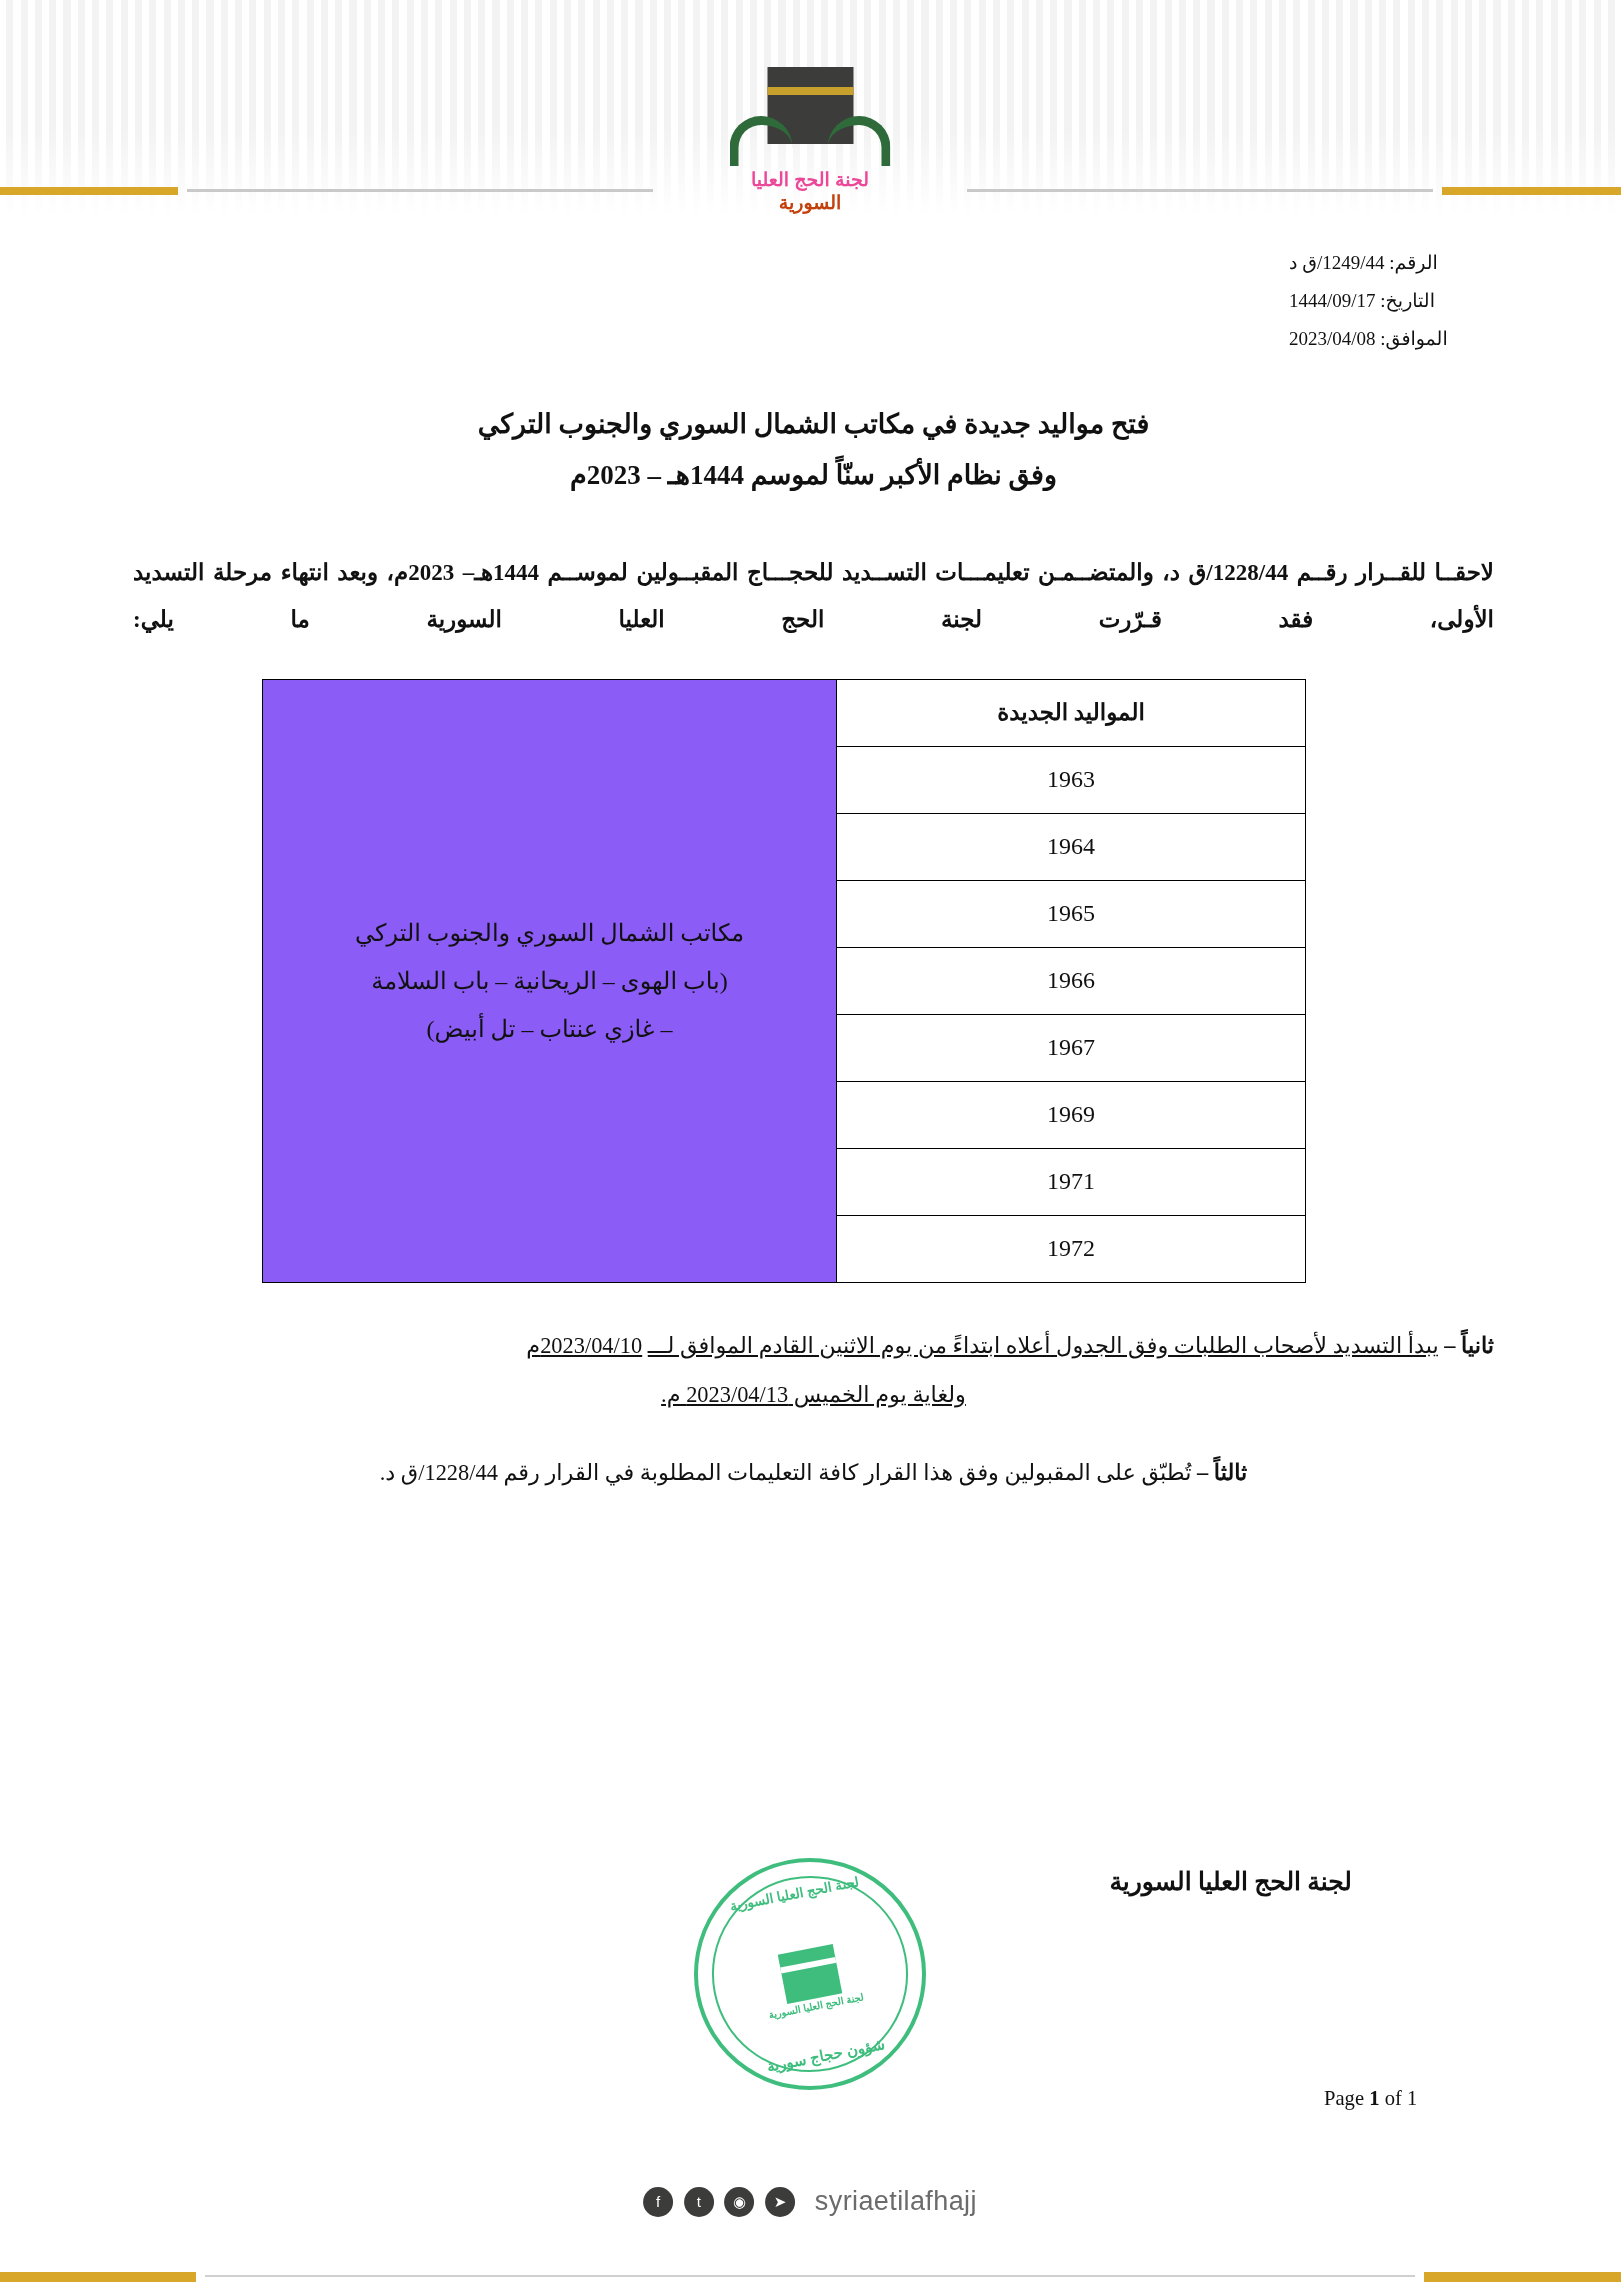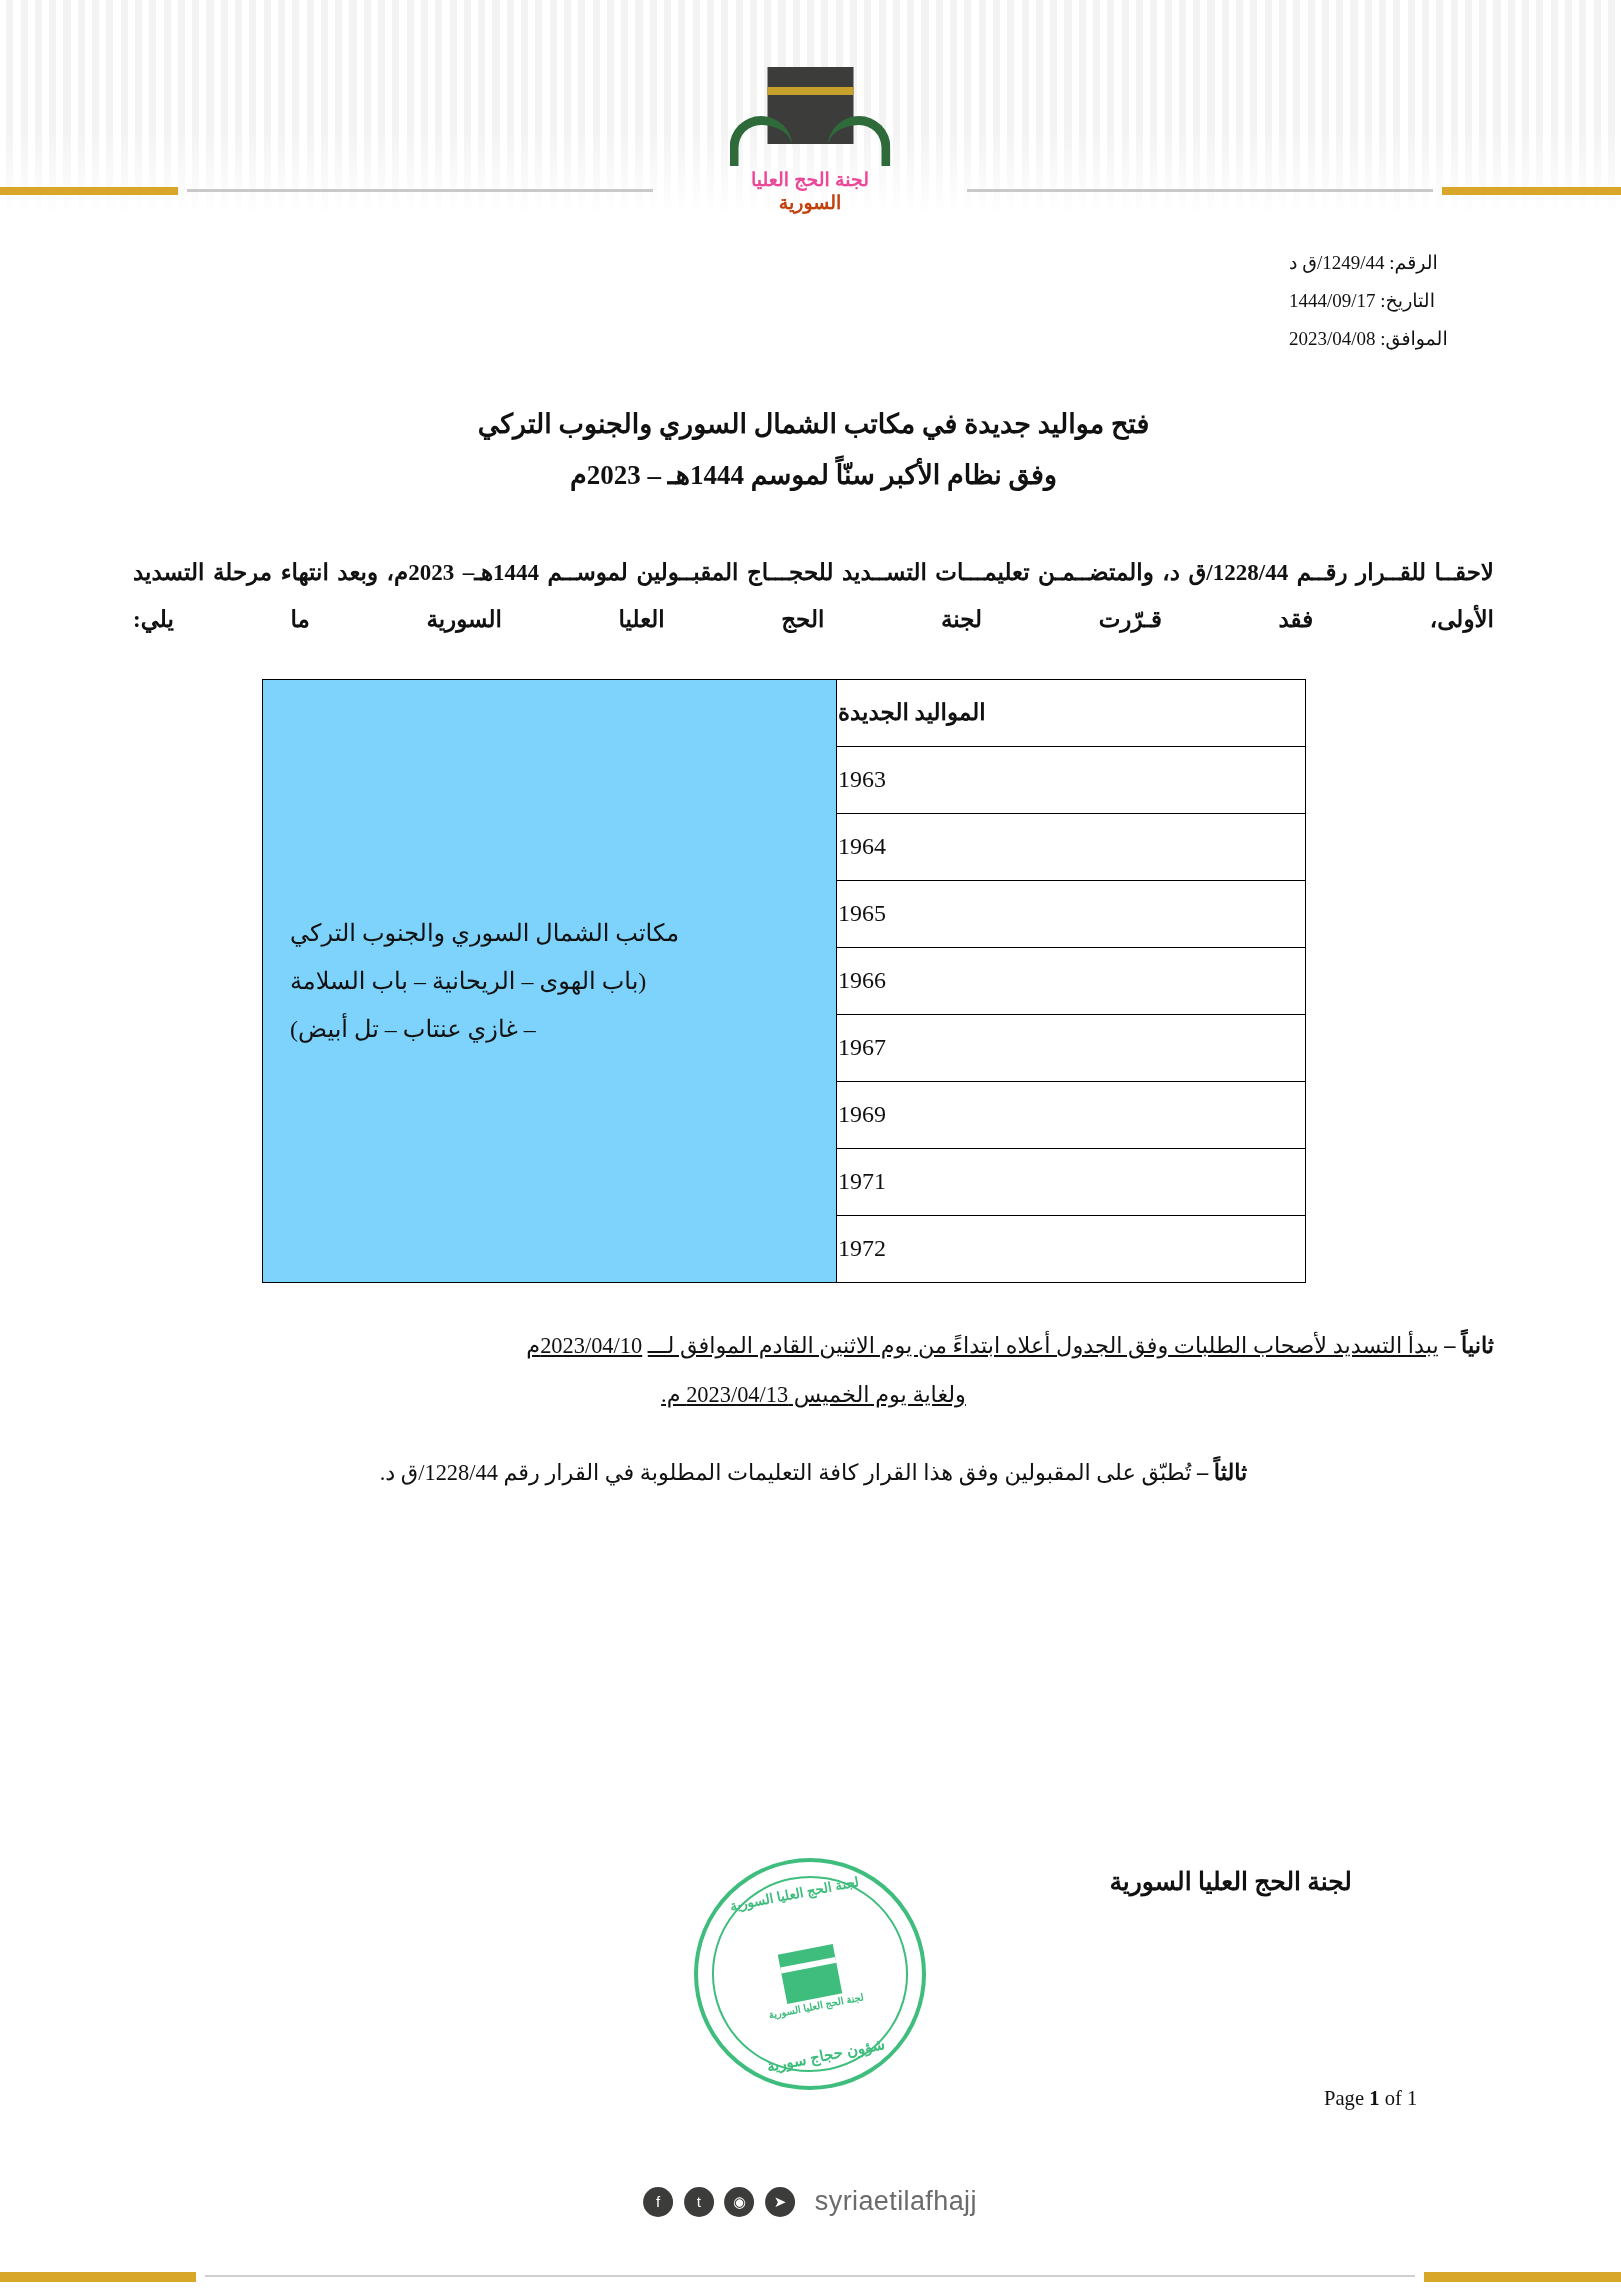--- a/index.html
+++ b/index.html
@@ -178,30 +178,30 @@
     width: 985px;
   }
   table.births {
     border-collapse: collapse;
     width: 985px;
     table-layout: fixed;
   }
   table.births td {
     border: 1.8px solid #000000;
     height: 64px;
-    text-align: left;
+    text-align: center;
     vertical-align: middle;
     font-size: 24px;
   }
   table.births td.hdr {
     font-weight: bold;
     font-size: 23px;
   }
   td.office {
-    background: #7dd3fc;
+    background: #8b5cf6;
     width: 519px;
     font-size: 23px;
     line-height: 2.0;
     font-weight: normal;
     padding: 0 27px;
   }
   td.year { width: 466px; }
 
   
   .sig {

